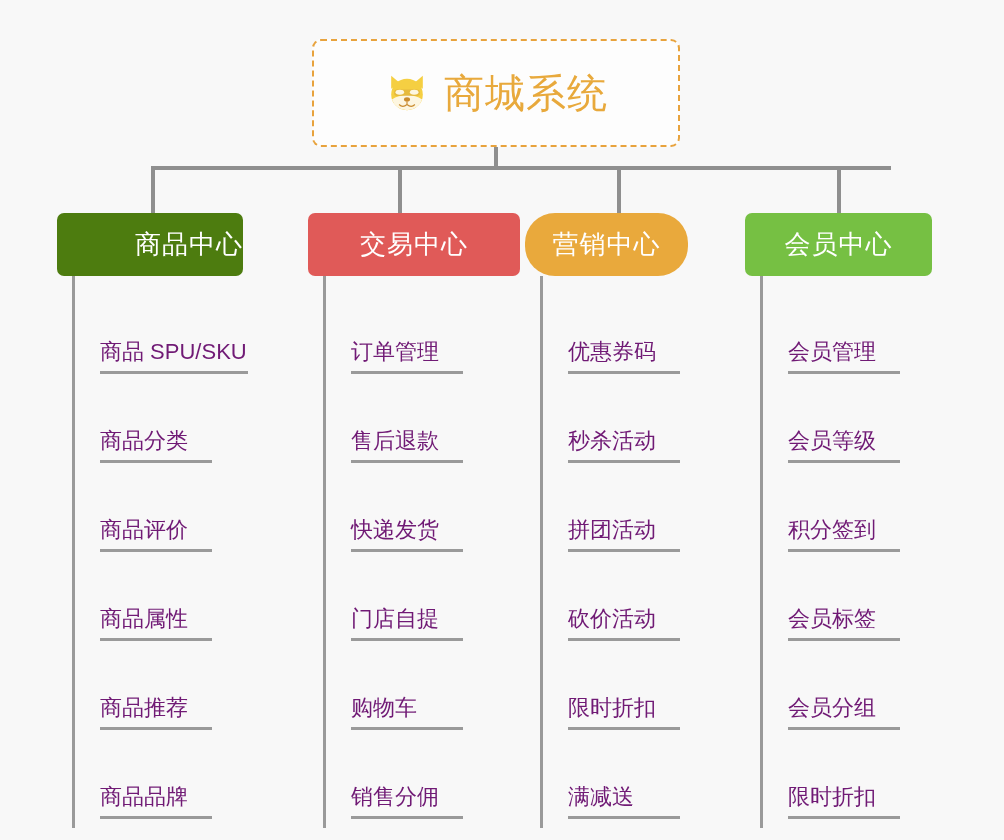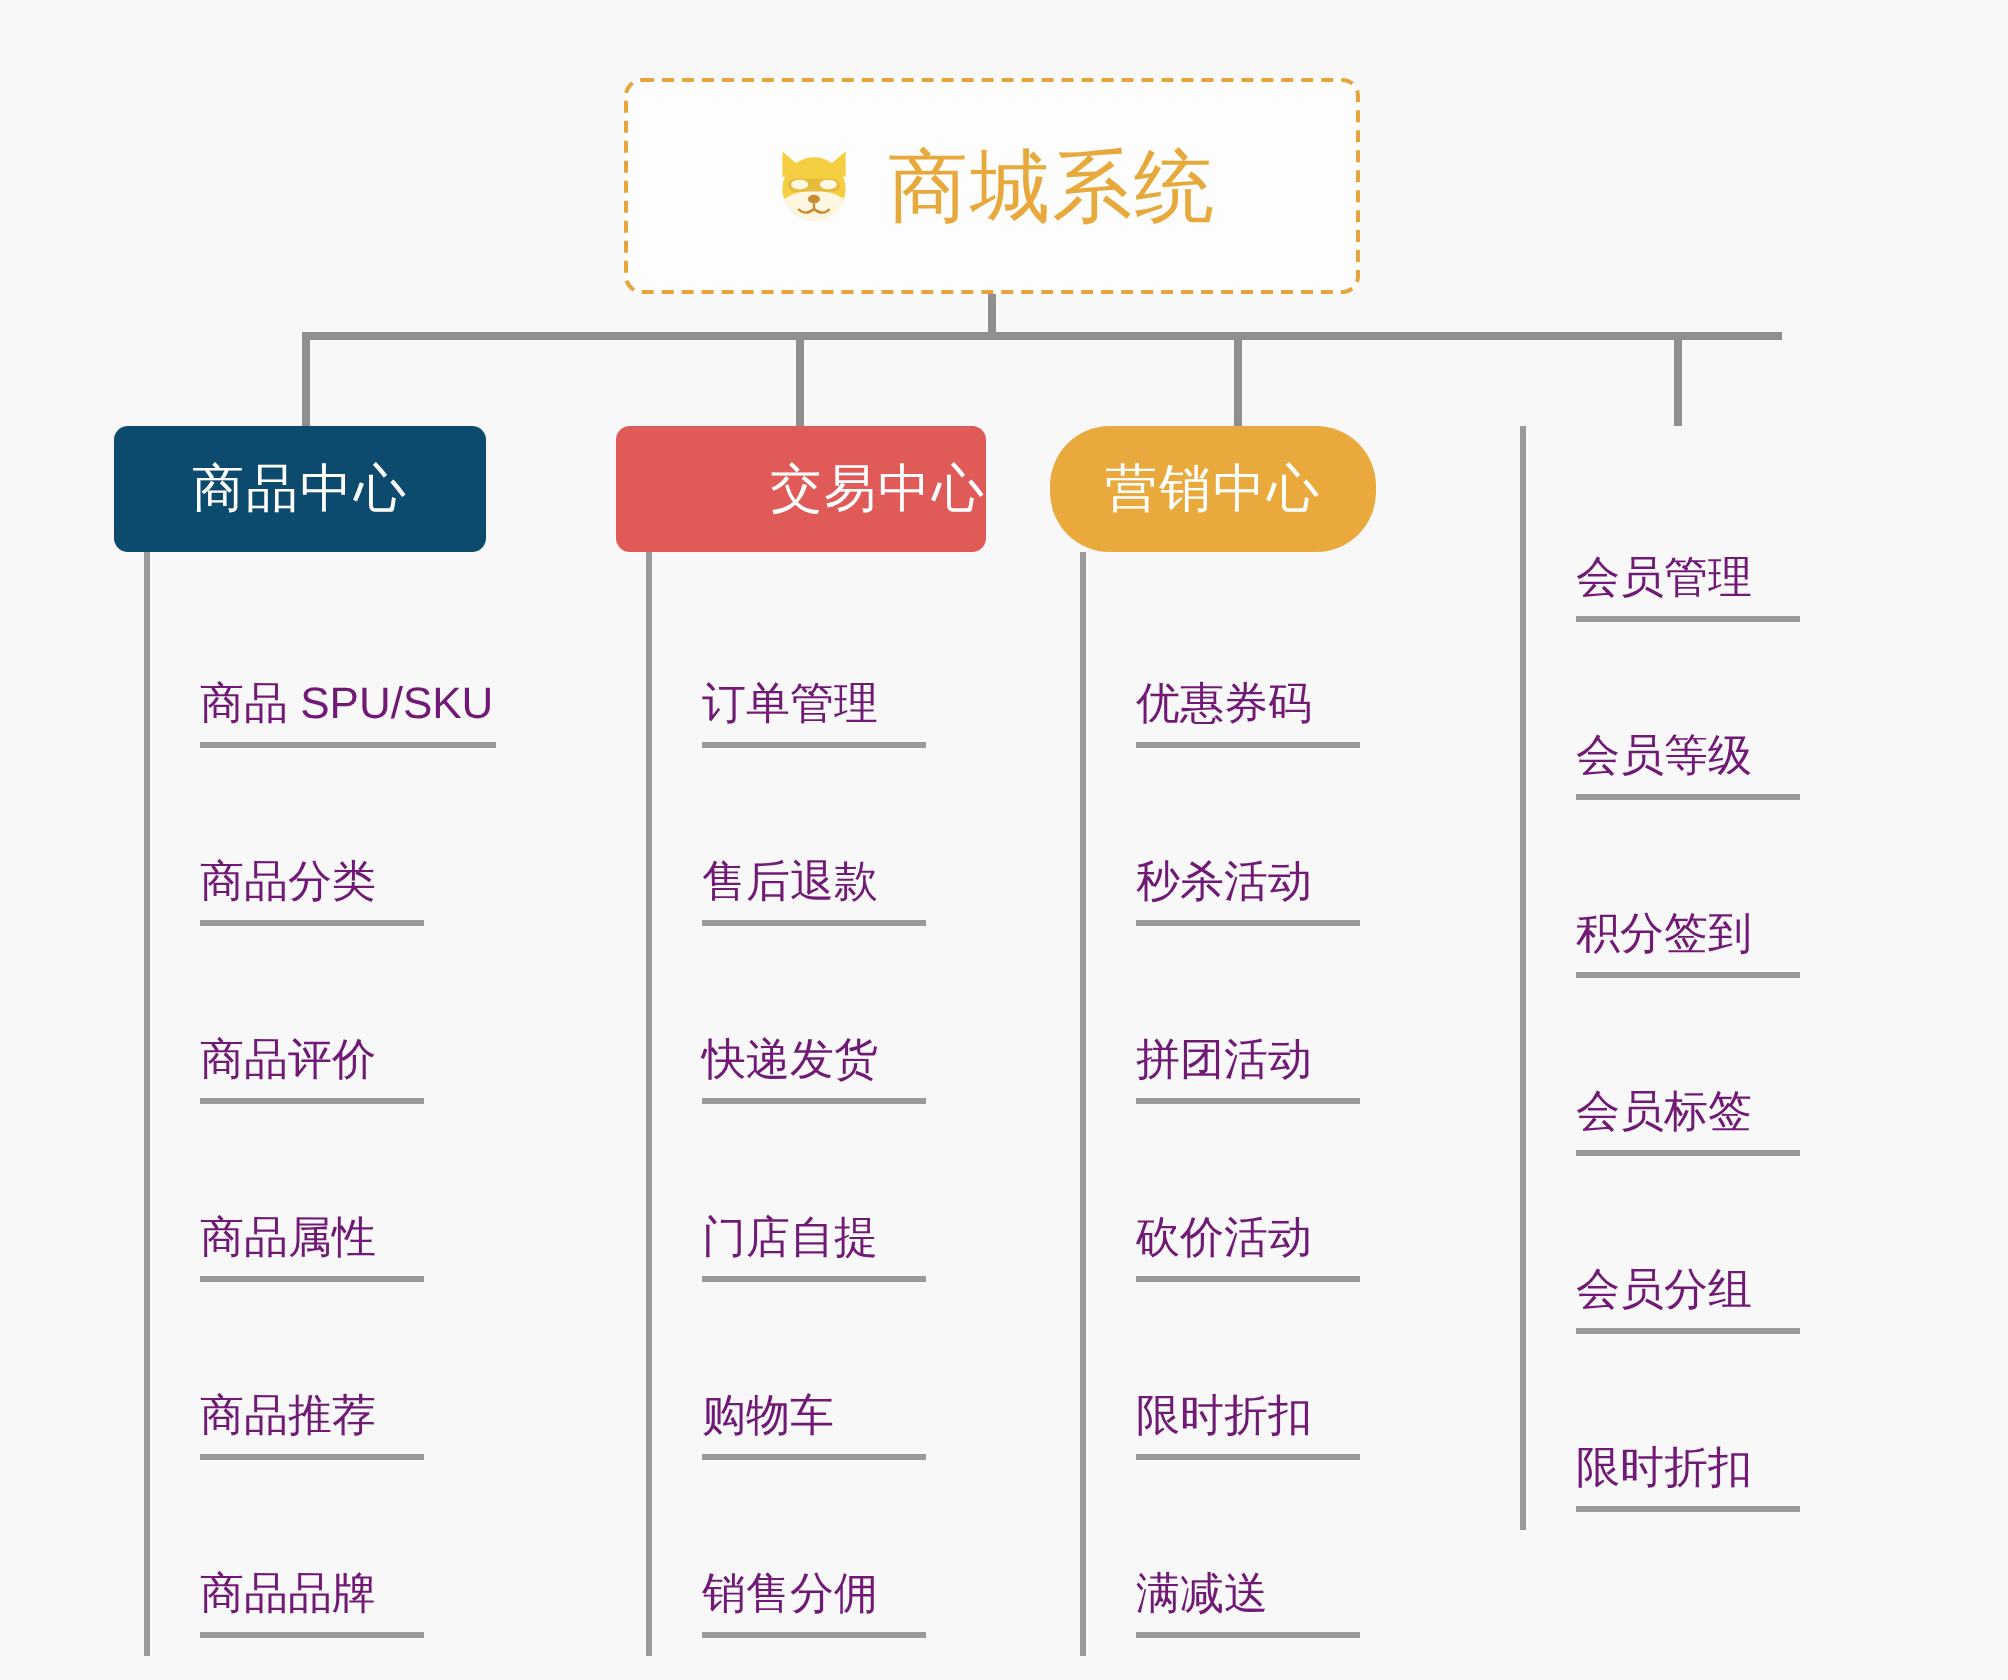--- a/index.html
+++ b/index.html
@@ -63,21 +63,21 @@
   .cat-box{
     height:63px;
     border-radius:7px;
     display:flex;align-items:center;justify-content:center;
     color:#ffffff;
     font-size:26px;
     letter-spacing:1px;
     box-sizing:border-box;
   }
   .col-1 .cat-box{width:186px;}
-  .col-2 .cat-box{width:185px;justify-content:flex-end;}
+  .col-2 .cat-box{width:212px;}
   .col-3 .cat-box{width:163px;border-radius:30px;}
   .col-4 .cat-box{width:187px;}
 
   
   .leaf-wrap{
     position:relative;
     margin-left:15px;
     padding-top:9px;
   }
   .spine{
@@ -132,21 +132,21 @@
   </div>
 
   <div class="stem stem-v-root" style="background: rgb(143, 143, 143);"></div>
   <div class="stem bus-h" style="background: rgb(143, 143, 143);"></div>
   <div class="drop drop-1" style="background: rgb(143, 143, 143);"></div>
   <div class="drop drop-2" style="background: rgb(143, 143, 143);"></div>
   <div class="drop drop-3" style="background: rgb(143, 143, 143);"></div>
   <div class="drop drop-4" style="background: rgb(143, 143, 143);"></div>
 
   <div class="column col-1">
-    <div class="cat-box" style="background-color: #0c4a6e;">
+    <div class="cat-box" style="background-color: #4d7c0f; justify-content: flex-end;">
       <span>商品中心</span>
     </div>
     <div class="leaf-wrap">
       <div class="spine" style="height: 552px;"></div>
       <div class="leaf">
         <span class="leaf-label wide">商品 SPU/SKU</span>
       </div>
       <div class="leaf">
         <span class="leaf-label">商品分类</span>
       </div>
@@ -213,20 +213,23 @@
       <div class="leaf">
         <span class="leaf-label">限时折扣</span>
       </div>
       <div class="leaf">
         <span class="leaf-label">满减送</span>
       </div>
     </div>
   </div>
 
   <div class="column col-4">
+    <div class="cat-box" style="background-color: rgb(118, 192, 67);">
+      <span>会员中心</span>
+    </div>
     <div class="leaf-wrap">
       <div class="spine" style="height: 552px;"></div>
       <div class="leaf">
         <span class="leaf-label">会员管理</span>
       </div>
       <div class="leaf">
         <span class="leaf-label">会员等级</span>
       </div>
       <div class="leaf">
         <span class="leaf-label">积分签到</span>

